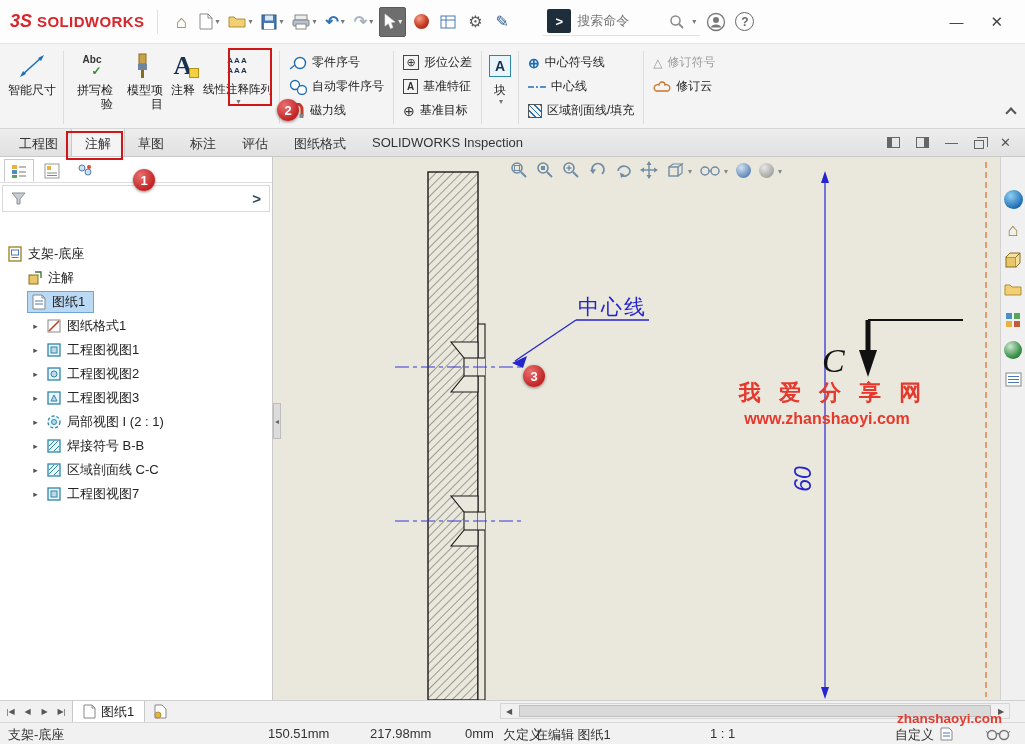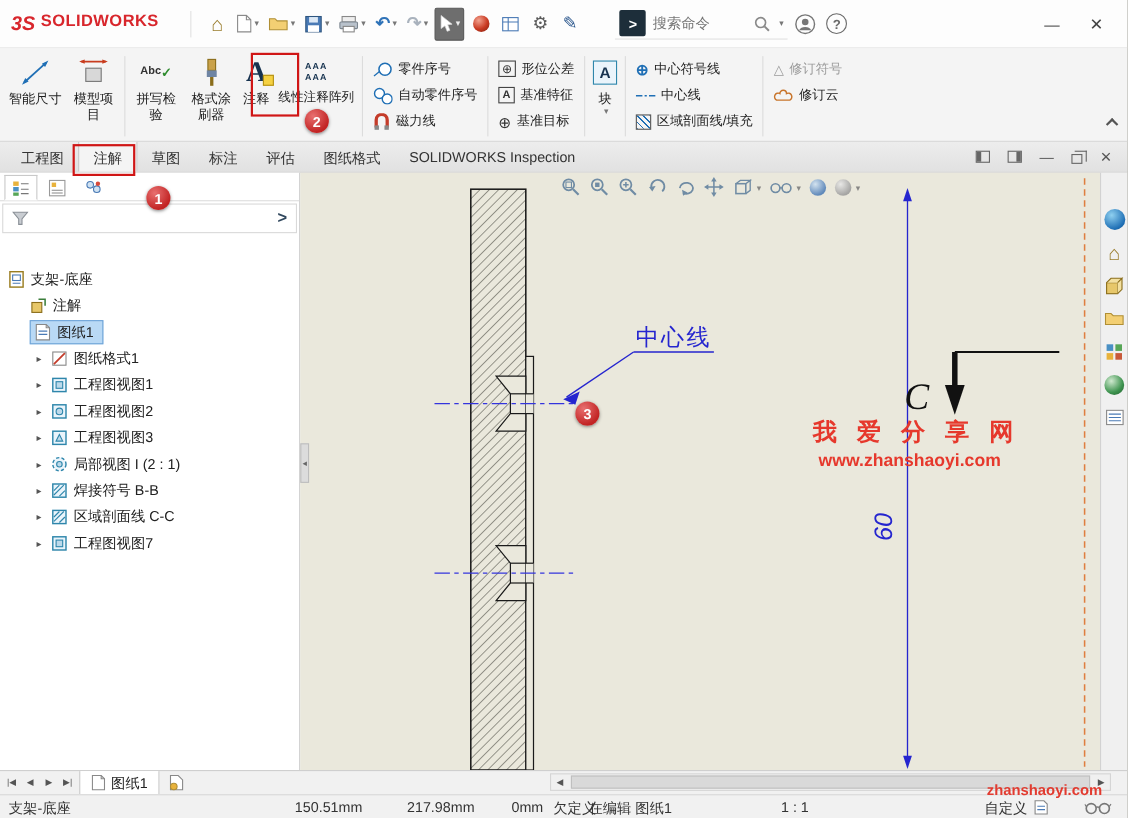--- a/index.html
+++ b/index.html
@@ -2,21 +2,21 @@
 <html><head>
 <meta charset="utf-8">
 <style>
   * { margin:0; padding:0; box-sizing:border-box; }
   body { font-family:"Liberation Sans", sans-serif; background:#888; }
   #app { position:relative; width:1025px; height:744px; background:#fff; overflow:hidden; font-size:13px; color:#222; }
 
   
   .titlebar { position:absolute; top:0; left:0; width:1025px; height:44px; background:#fdfdfd;
               border-bottom:1px solid #e4e4e4; display:flex; align-items:center; padding:0 10px; gap:3px; }
-  .brand { display:flex; align-items:flex-start; gap:5px; margin-right:18px; }
+  .brand { display:flex; align-items:center; gap:5px; margin-right:2px; }
   .dslogo { color:#d8262c; font-weight:bold; font-style:italic; font-size:18px; }
   .brandname { color:#d8262c; font-weight:bold; font-size:15px; letter-spacing:.4px; }
   .vdiv { width:1px; height:24px; background:#e0e0e0; margin:0 8px; }
   .tbtn { display:flex; align-items:center; justify-content:center; height:30px; min-width:24px;
           padding:0 3px; border-radius:2px; color:#4a4a4a; cursor:default; }
   .caret { font-size:8px; color:#777; margin-left:2px; }
   .glyph { font-size:16px; line-height:1; }
   .home-g { color:#9a7d2e; font-size:18px; }
   .undo-g { color:#2f73b8; font-weight:bold; }
   .redo-g { color:#a9b2bd; font-weight:bold; }
@@ -35,32 +35,32 @@
            font-weight:bold; font-size:12px; display:flex; align-items:center; justify-content:center; }
   .win-min { margin-left:auto; font-size:14px; color:#444; padding:0 14px; }
   .win-close { font-size:15px; color:#444; padding:0 10px; margin-right:2px; }
 
   
   .ribbon { position:absolute; top:44px; left:0; width:1025px; height:85px; background:#f4f4f4;
             border-bottom:1px solid #d6d6d6; display:flex; align-items:stretch; padding:3px 2px 0 4px; }
   .rbig { display:flex; flex-direction:column; align-items:center; padding:2px 4px 0;
           font-size:12px; line-height:1.2; text-align:center; color:#1e1e1e; }
   .ric  { height:34px; display:flex; align-items:center; justify-content:center; }
-  .rlbl { display:block; }
+  .rlbl { display:block;text-align:right; }
   .w42 .rlbl { width:42px; }
   .rsep { width:1px; background:#dcdcdc; margin:4px 3px; }
   .rcol { display:flex; flex-direction:column; justify-content:space-between; padding:4px 6px 6px; }
   .rrow { display:flex; align-items:center; gap:5px; height:23px; font-size:12px; white-space:nowrap; color:#1e1e1e; }
   .disabled, .disabled * { color:#9b9b9b !important; stroke:#9b9b9b; }
   .noteA { font-family:"Liberation Serif", serif; font-weight:bold; font-size:26px; color:#16324f;
            position:relative; line-height:1; }
   .noteA::after { content:""; position:absolute; right:-7px; bottom:1px; width:8px; height:8px;
                   background:#f5d142; border:1px solid #b39016; }
   .aaa { font-size:8px; font-weight:bold; color:#16324f; letter-spacing:1px; line-height:1.2; text-align:center; }
-  .spellicon { display:flex; flex-direction:row; align-items:flex-start; line-height:1; }
+  .spellicon { display:flex; flex-direction:column; align-items:flex-end; line-height:1; }
   .spell-abc { font-size:10px; font-weight:bold; color:#333; }
   .spell-chk { font-size:12px; color:#2e8b2e; font-weight:bold; }
   .boxA { display:inline-flex; width:15px; height:15px; border:1.3px solid #444; align-items:center;
           justify-content:center; font-size:10px; font-weight:bold; color:#333; }
   .gtolbox { display:inline-flex; width:16px; height:15px; border:1.3px solid #444; align-items:center;
              justify-content:center; font-size:11px; color:#333; }
   .blue { color:#1f6fb5; font-weight:bold; }
   .hatchsq { width:14px; height:14px; border:1px solid #555;
              background:repeating-linear-gradient(45deg, #1f6fb5 0 1px, transparent 1px 4px); }
   .chev-up { width:8px; height:8px; border-left:2px solid #555; border-top:2px solid #555;
@@ -250,50 +250,39 @@
     <div class="rbig">
       <span class="ric">
         <svg width="30" height="28">
             <line x1="5" y1="23" x2="25" y2="5" stroke="#1f6fb5" stroke-width="1.6"></line>
             <polygon points="3,25 9,22 6,19" fill="#1f6fb5"></polygon>
             <polygon points="27,3 21,6 24,9" fill="#1f6fb5"></polygon>
           </svg>
       </span>
       <span class="rlbl">智能尺寸</span>
     </div>
-    <div class="rbig w42">
-      <span class="ric">
-        <svg width="30" height="28">
-            <rect x="8" y="10" width="14" height="12" fill="#d8d8d8" stroke="#777"></rect>
-            <line x1="4" y1="4" x2="26" y2="4" stroke="#c83c1e" stroke-width="1.5"></line>
-            <polygon points="2,4 7,2 7,6" fill="#c83c1e"></polygon>
-            <polygon points="28,4 23,2 23,6" fill="#c83c1e"></polygon>
-          </svg>
-      </span>
-      <span class="rlbl">模型项目</span>
-    </div>
     <span class="rsep"></span>
     <div class="rbig w42">
       <span class="ric">
         <span class="spellicon">
           <span class="spell-abc">Abc</span>
           <span class="spell-chk">✓</span>
         </span>
       </span>
       <span class="rlbl">拼写检验</span>
     </div>
     <div class="rbig w42">
       <span class="ric">
         <svg width="26" height="28">
             <rect x="10" y="2" width="7" height="10" fill="#caa24a" stroke="#8a6d1a"></rect>
             <rect x="9" y="12" width="9" height="6" fill="#6e84a3"></rect>
             <rect x="12" y="18" width="3" height="8" fill="#8a6d1a"></rect>
           </svg>
       </span>
-      <span class="rlbl">格式涂刷器</span>
+      <span class="rlbl">模型项目</span>
     </div>
     <div class="rbig">
       <span class="ric">
           <span class="noteA">A</span>
         </span>
       <span class="rlbl">注释</span>
     </div>
     <div class="rbig">
       <span class="ric">
         <span class="aaa">

